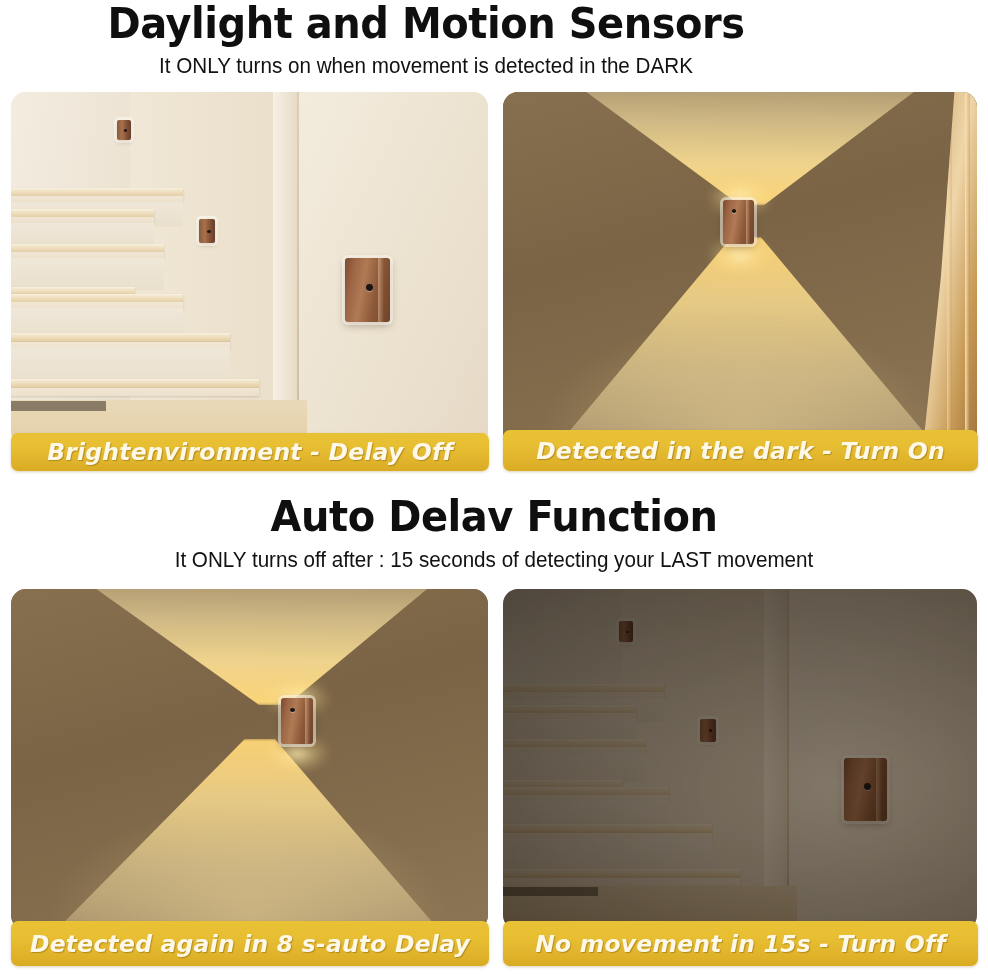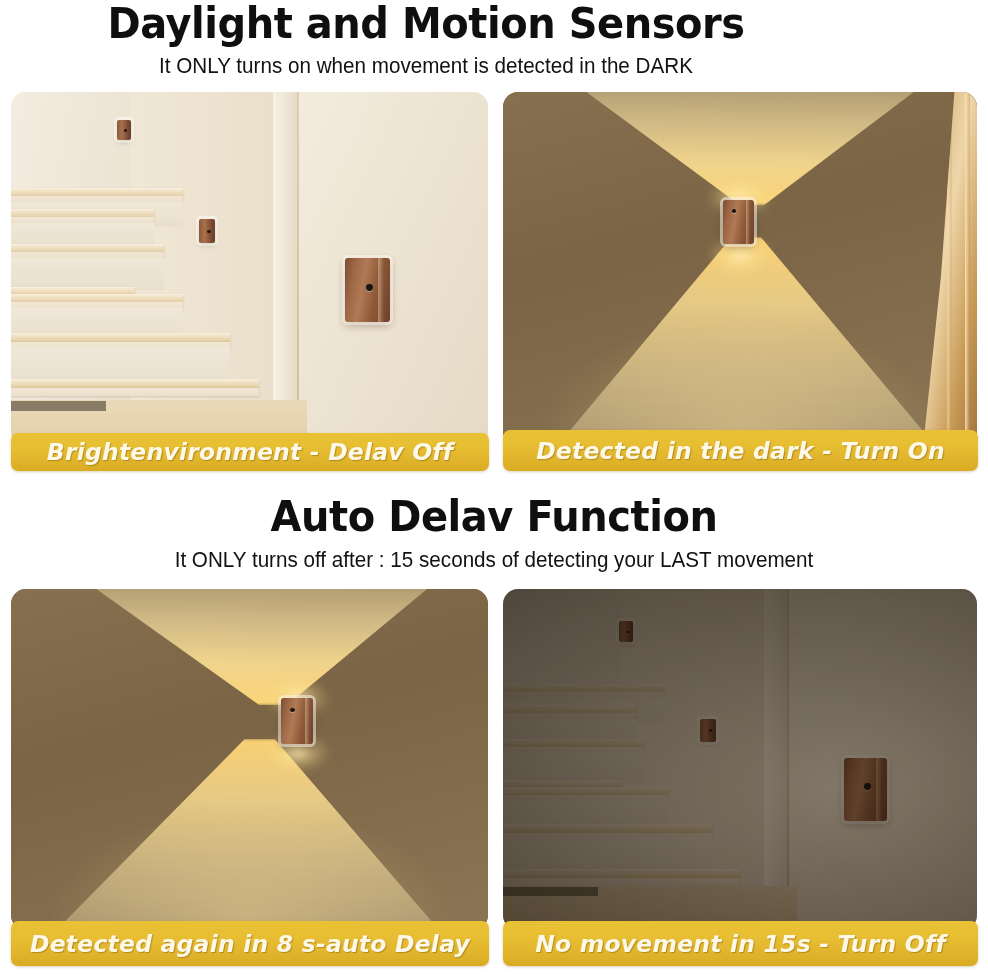--- a/index.html
+++ b/index.html
@@ -245,21 +245,21 @@
     <div class="lamp-sm" style="left:39.4%; top:36.0%; width:3.4%; height:6.6%;">
         <div class="eye"></div>
       </div>
     <div class="lamp-big" style="left:70.0%; top:47.0%; width:9.4%; height:18.0%;">
       <div class="eye"></div>
         <div class="sheen"></div>
     </div>
   </div>
 </div>
 <div class="caption c1">
-  <span>Brightenvironment - Delav Off</span>
+  <span>Brightenvironment - Delay Off</span>
 </div>
 
 <div class="panel top-right">
   <div class="scene-lit">
     <div class="lit-wall"></div>
 
     <div class="beam-up" style="left:8%; top:-2%; width:84%; height:34%;
                 clip-path: polygon(50% 100%, 56% 100%, 96% 0%, 9% 0%);"></div>
 
     <div class="beam-dn" style="left:6%; top:41%; width:88%; height:62%;

